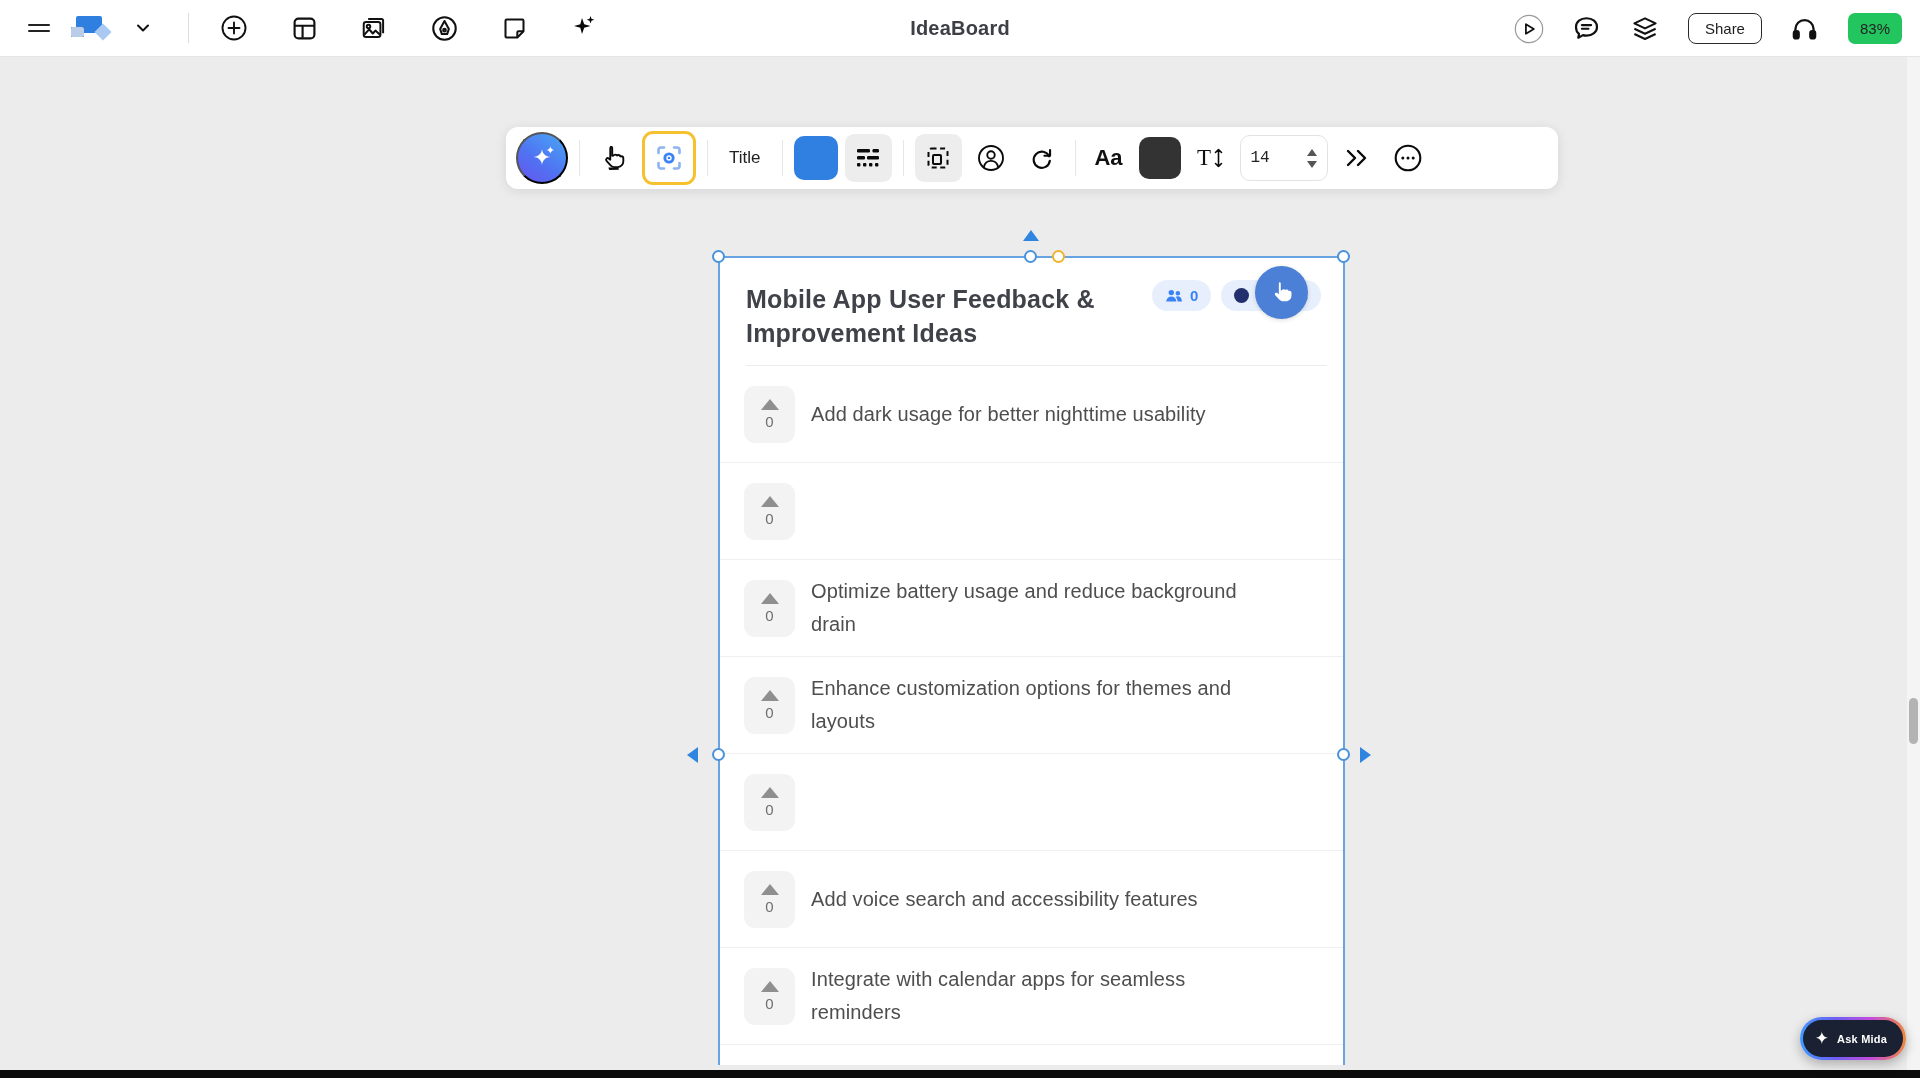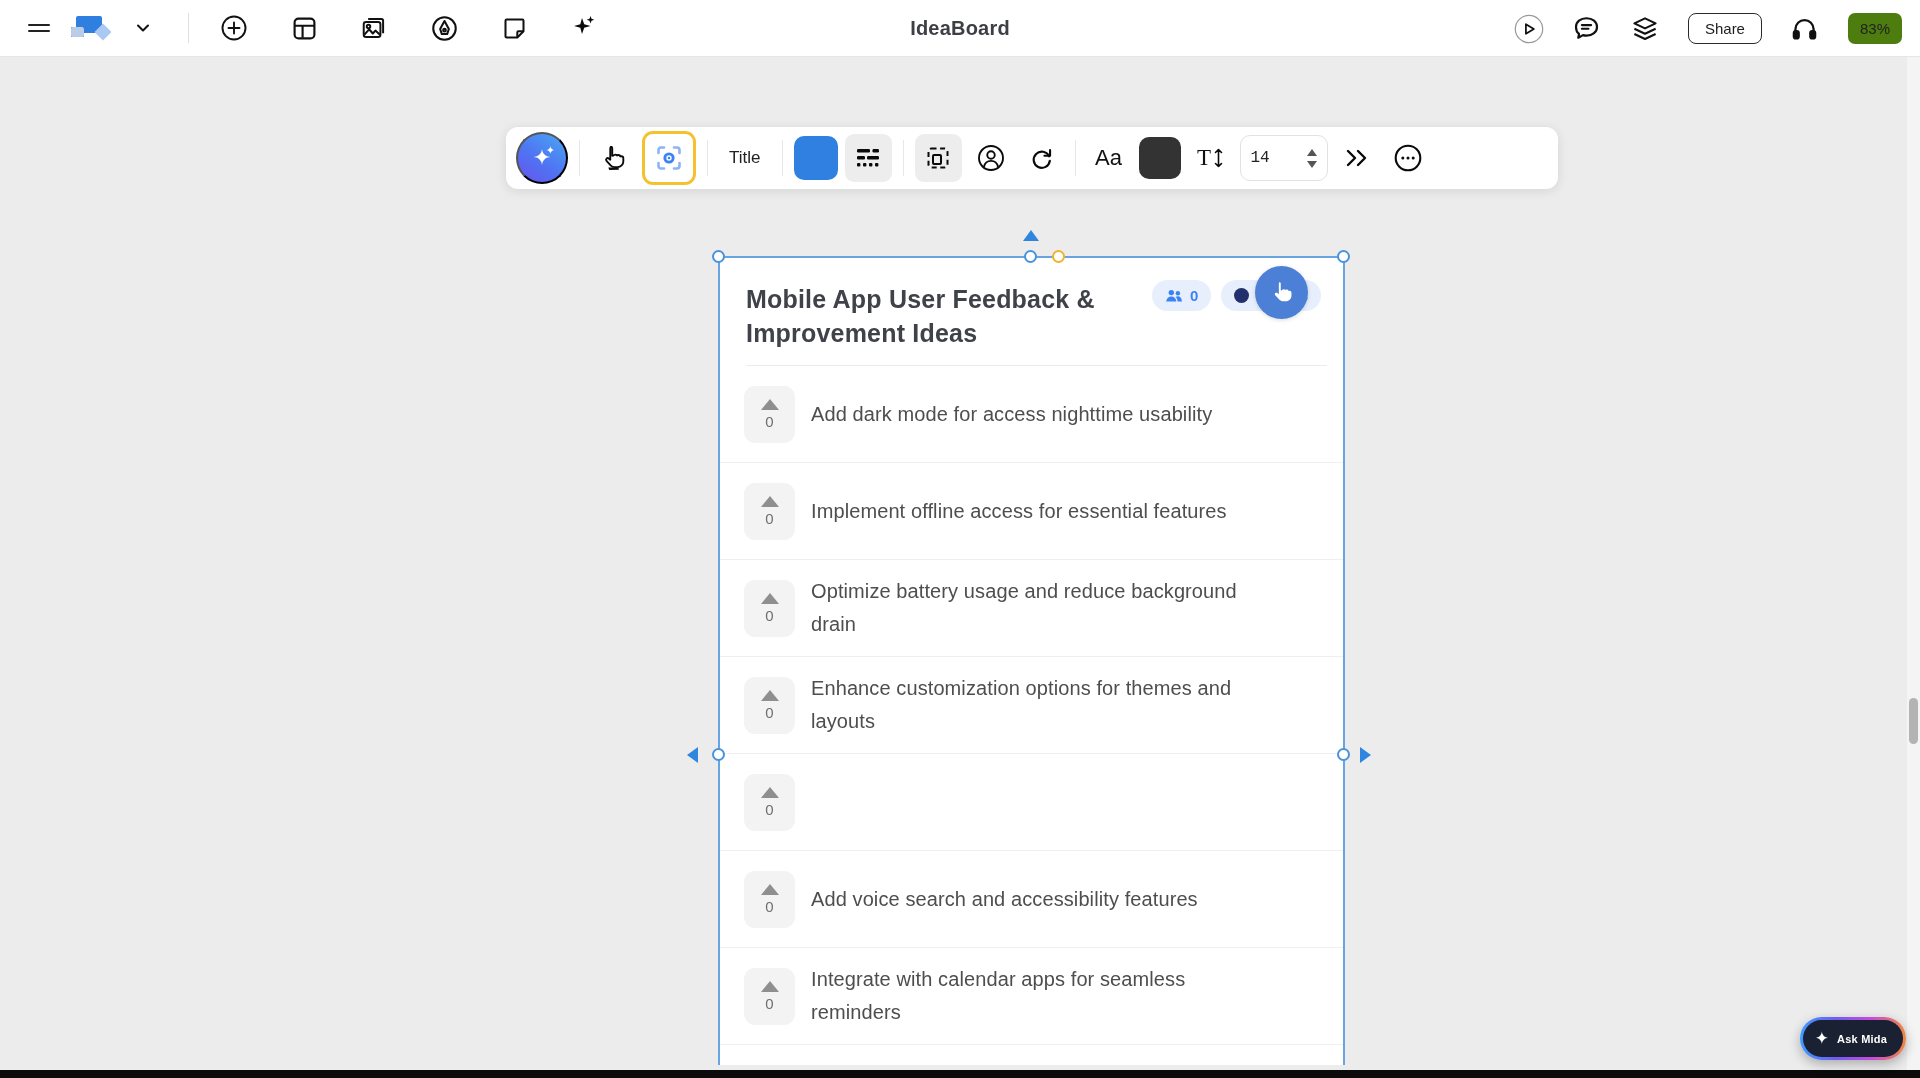--- a/index.html
+++ b/index.html
@@ -13,21 +13,21 @@
   .tb-left { display:flex; align-items:center; gap:14px; padding-left:24px; }
   .tb-icons { display:flex; align-items:center; gap:40px; margin-left:30px; }
   .icon-btn { width:30px; height:30px; display:flex; align-items:center; justify-content:center;
               cursor:pointer; border:none; background:transparent; }
   .vdiv { width:1px; height:30px; background:#dedede; margin-left:16px; }
   .board-title { position:absolute; left:50%; top:50%; transform:translate(-50%,-50%);
                  font-size:20px; color:#3d3f44; letter-spacing:.2px; }
   .tb-right { position:absolute; right:18px; top:0; height:57px; display:flex; align-items:center; gap:28px; }
   .share-btn { border:1.6px solid #2b2b2b; border-radius:8px; background:#fff; padding:6px 16px;
                font-size:15px; color:#1d1d1d; font-family:inherit; cursor:pointer; }
-  .zoom-badge { background:#4d7c0f; border-radius:7px; padding:7px 12px; font-size:15px; color:#222; cursor:pointer; }
+  .zoom-badge { background:#22c55e; border-radius:7px; padding:7px 12px; font-size:15px; color:#222; cursor:pointer; }
 
   
   .canvas { position:absolute; top:57px; left:0; width:1920px; height:1013px; background:#ececec; }
   .bottom-strip { position:absolute; left:0; top:1070px; width:1920px; height:8px; background:#0b0b0b; z-index:60; }
   .scroll-track { position:absolute; right:0; top:57px; width:13px; height:1013px; background:#f4f4f4; z-index:30; }
   .scroll-thumb { position:absolute; right:2px; top:641px; width:9px; height:46px; background:#b3b3b3; border-radius:5px; cursor:pointer; }
 
   
   .toolbar { position:absolute; left:506px; top:127px; width:1052px; height:62px; background:#fff;
              border-radius:12px; box-shadow:0 2px 12px rgba(0,0,0,.10); display:flex; align-items:center;
@@ -39,21 +39,21 @@
   .ai-circle { width:52px; height:52px; border-radius:50%;
                background:linear-gradient(215deg,#4aa0f5 8%,#4f74f2 55%,#6457f0 95%);
                display:flex; align-items:center; justify-content:center; cursor:pointer; position:relative; }
   .ai-spark { color:#fff; font-size:22px; line-height:1; }
   .ai-spark-sm { position:absolute; color:#fff; font-size:11px; top:10px; right:11px; }
   .sel-tool { width:54px; height:54px; border:3.5px solid #f6c12e; border-radius:11px; background:#fff;
               display:flex; align-items:center; justify-content:center; cursor:pointer; }
   .title-label { font-size:17px; color:#222; padding:0 10px; cursor:pointer; }
   .swatch-blue { width:44px; height:44px; border-radius:10px; background:#2f80e0; cursor:pointer; }
   .swatch-dark { width:42px; height:42px; border-radius:10px; background:#333333; cursor:pointer; }
-  .aa-label { font-size:22px; color:#111; font-weight:400; padding:0 6px; cursor:pointer; }
+  .aa-label { font-size:22px; color:#111; font-weight:700; padding:0 6px; cursor:pointer; }
   .tsize { display:flex; align-items:center; gap:2px; padding:0 4px; cursor:pointer; }
   .tsize .t { font-family:"Liberation Serif", serif; font-size:23px; color:#111; }
   .stepper { width:88px; height:46px; border:1px solid #e2e2e2; border-radius:10px; display:flex;
              align-items:center; padding:0 10px; gap:8px; background:#fff; }
   .stepper input { width:36px; border:none; outline:none; font-size:16px; color:#222; font-family:Liberation Mono, monospace; background:transparent; }
   .step-arrows { display:flex; flex-direction:column; gap:5px; margin-left:auto; cursor:pointer; }
   .step-up { width:0; height:0; border-left:5px solid transparent; border-right:5px solid transparent; border-bottom:7px solid #555; }
   .step-dn { width:0; height:0; border-left:5px solid transparent; border-right:5px solid transparent; border-top:7px solid #555; }
 
   
@@ -330,28 +330,27 @@
       </span>
     </div>
     <div class="hdr-divider"></div>
   </div>
 
   <div class="idea-row">
     <button class="upvote">
       <span class="up-tri"></span>
       <span class="vote-count">0</span>
     </button>
-    <p class="idea-text">Add dark mode for access nighttime usability</p>
-  </div>
-  <div class="idea-row">
-    <button class="upvote">
-      <span class="up-tri"></span>
-      <span class="vote-count">0</span>
-    </button>
-    <p class="idea-text">Implement offline access for essential features</p>
+    <p class="idea-text">Add dark usage for better nighttime usability</p>
+  </div>
+  <div class="idea-row">
+    <button class="upvote">
+      <span class="up-tri"></span>
+      <span class="vote-count">0</span>
+    </button>
   </div>
   <div class="idea-row">
     <button class="upvote">
       <span class="up-tri"></span>
       <span class="vote-count">0</span>
     </button>
     <p class="idea-text">Optimize battery usage and reduce background drain</p>
   </div>
   <div class="idea-row">
     <button class="upvote">

